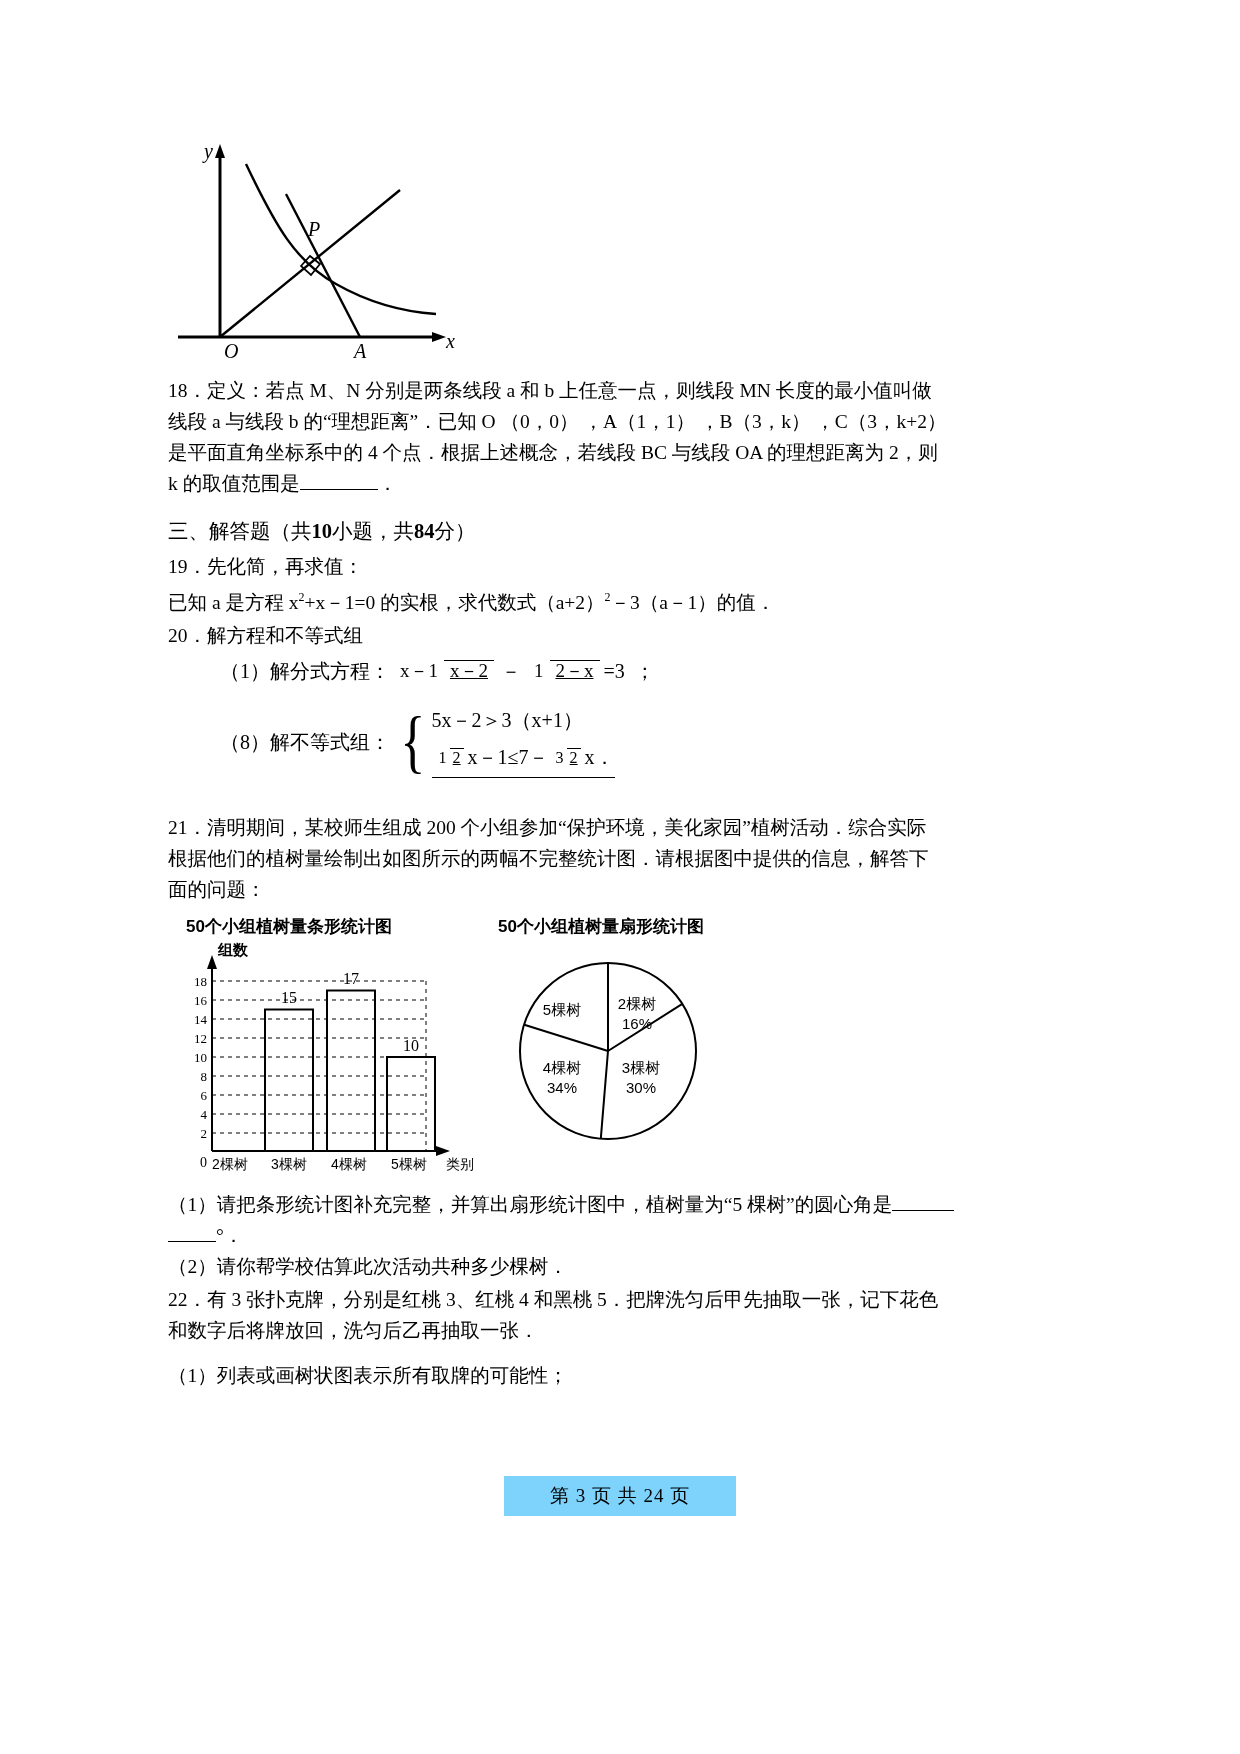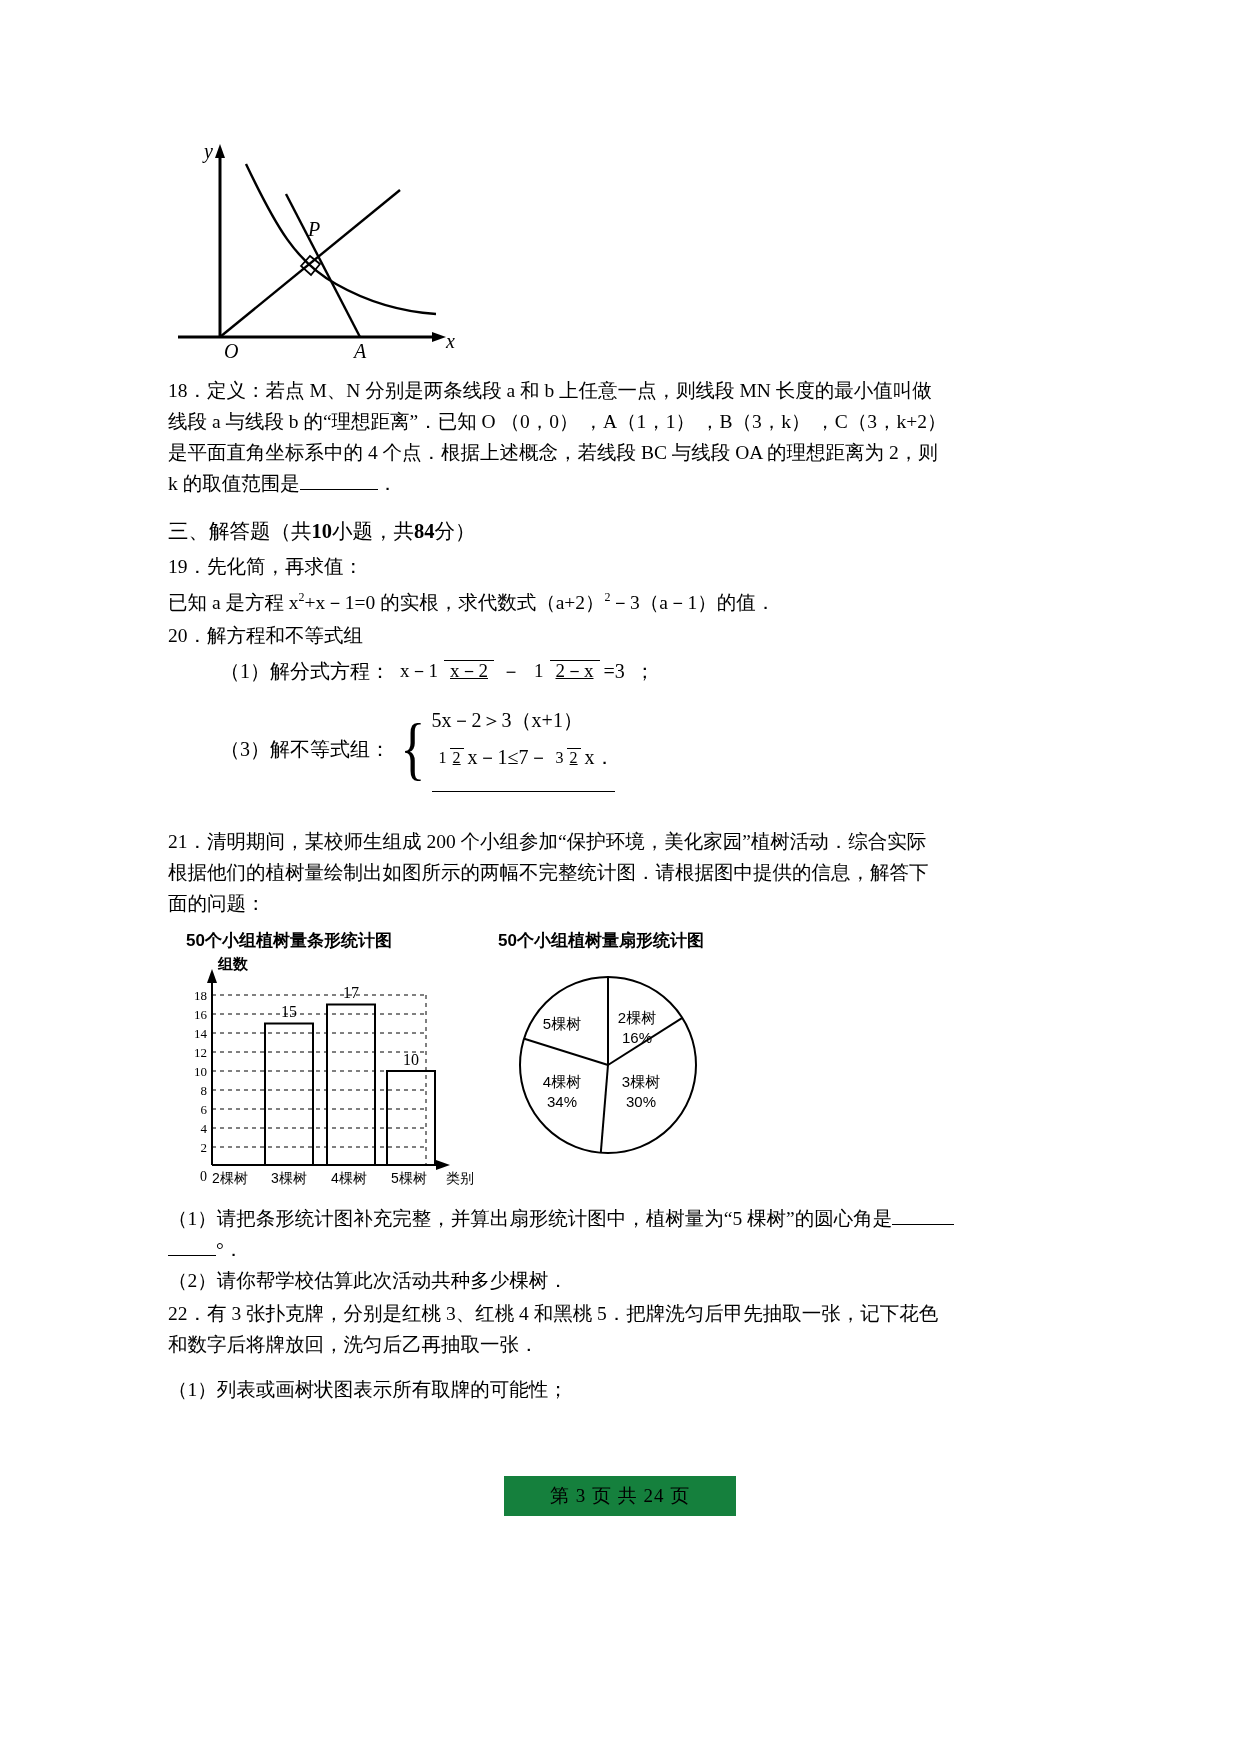--- a/index.html
+++ b/index.html
@@ -32,38 +32,38 @@
   .frac .num{padding:0 6px;font-size:19px;line-height:20px;}
   .frac .den{padding:0 6px;font-size:19px;line-height:20px;border-top:1.6px solid #000;text-decoration:underline;}
   .frac.sm .num,.frac.sm .den{font-size:16px;line-height:17px;padding:0 3px;}
   .op{margin:0 3px;}
   .eq20-1{margin-left:52px;}
   .sysrow{display:flex;align-items:center;margin-left:52px;font-size:20px;}
   .brace{font-size:70px;line-height:52px;font-weight:300;margin:0 2px 0 6px;
          transform:scaleX(0.75);display:inline-block;}
   .syslines{display:flex;flex-direction:column;gap:10px;}
   .sysline{display:flex;align-items:center;font-size:20px;white-space:nowrap;}
-  .underbar{border-bottom:1.3px solid #000;padding-bottom:20px;}
+  .underbar{border-bottom:1.3px solid #000;padding-bottom:6px;}
 
   
   .charts{position:relative;height:268px;margin-top:10px;}
   .bartitle,.pietitle{
     position:absolute;font-size:17px;font-weight:700;white-space:nowrap;
     font-family:"Liberation Sans",sans-serif;
   }
   .bartitle{left:18px;top:0;}
   .pietitle{left:330px;top:0;}
   svg{display:block;}
 
   
   .footer{
     position:absolute;left:0;top:1476px;width:1240px;text-align:center;
     font-size:19px;letter-spacing:1px;
   }
-  .footer .bar{display:inline-block;background:#15803d;padding:7px 46px;}
+  .footer .bar{display:inline-block;background:#7dd3fc;padding:7px 46px;}
 </style>
 </head>
 <body>
 
 <div class="page">
 
   <div class="fig1">
     <svg width="310" height="232" viewBox="0 0 310 232">
 
       <line x1="52" y1="205" x2="52" y2="22" stroke="#000" stroke-width="3"></line>
@@ -124,21 +124,21 @@
         <span class="op">－</span>
         <span class="frac">
           <span class="num">1</span>
           <span class="den">2－x</span>
         </span>
         <span>=3</span>
         <span style="margin-left:10px">；</span>
       </div>
 
       <div class="sysrow" style="margin-top:22px">
-        <span class="mlabel">（3）解不等式组：</span>
+        <span class="mlabel">（8）解不等式组：</span>
         <span class="brace">{</span>
         <span class="syslines underbar">
           <span class="sysline">5x－2＞3（x+1）</span>
           <span class="sysline">
             <span class="frac sm">
               <span class="num">1</span>
               <span class="den">2</span>
             </span>
             <span>x－1≤7－</span>
             <span class="frac sm">

